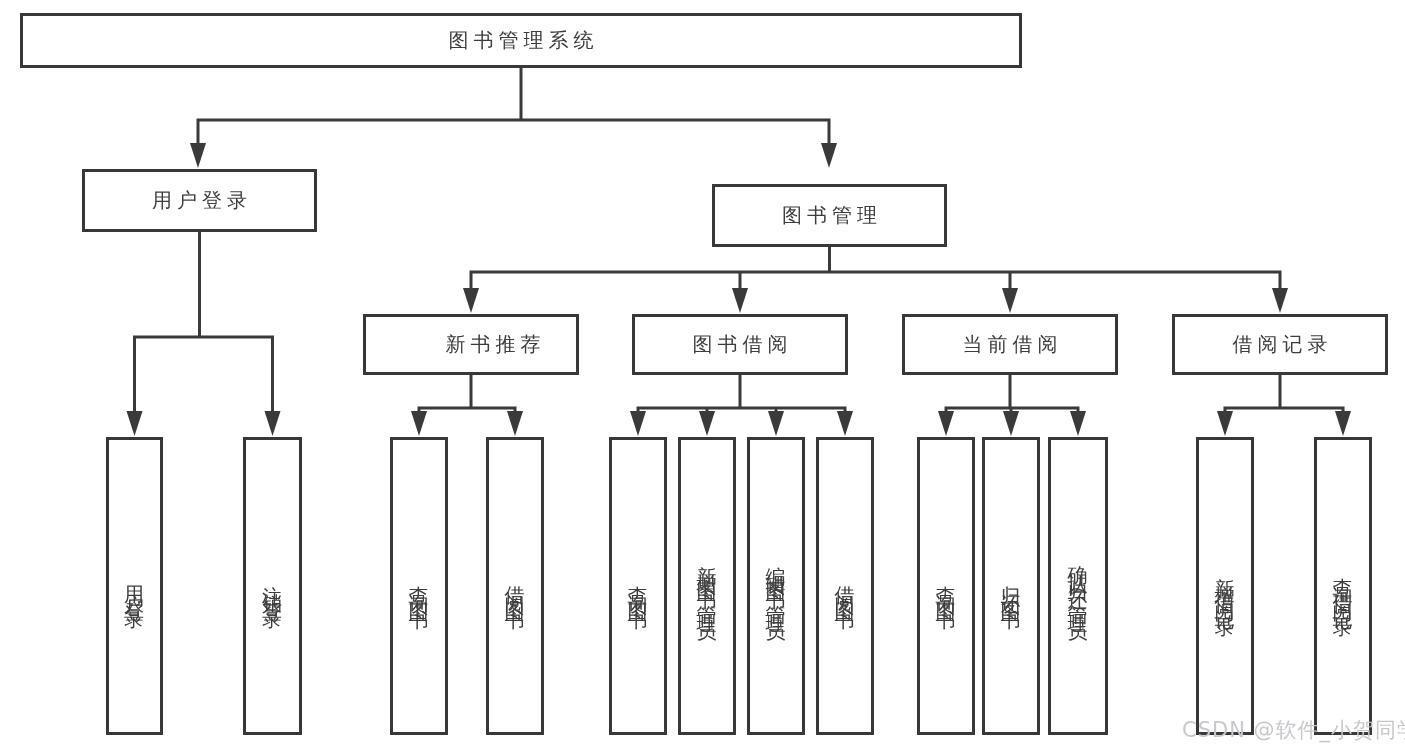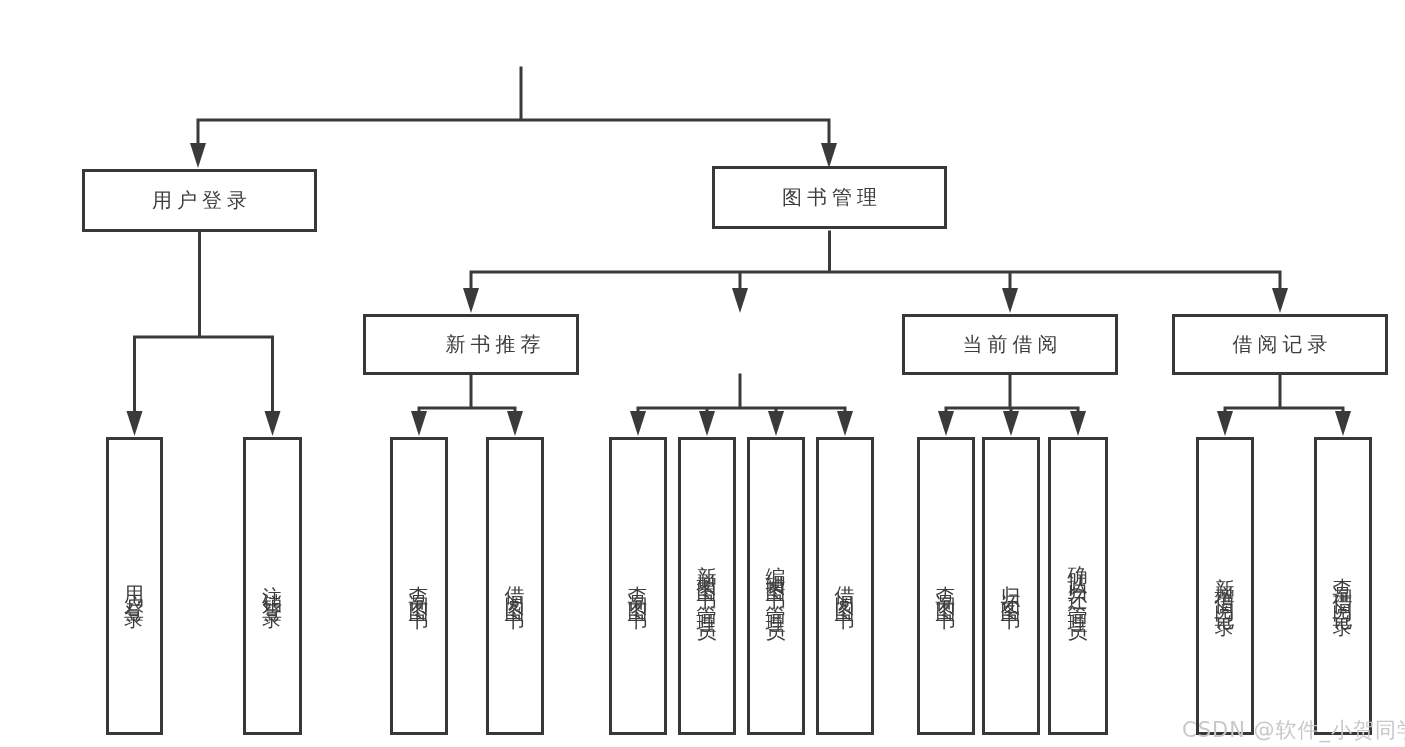--- a/index.html
+++ b/index.html
@@ -102,30 +102,36 @@
 
       <polygon points="938,411 954,411 946,436"></polygon>
       <polygon points="1003,411 1019,411 1011,436"></polygon>
       <polygon points="1070,411 1086,411 1078,436"></polygon>
 
       <polygon points="1217,411 1233,411 1225,436"></polygon>
       <polygon points="1335,411 1351,411 1343,436"></polygon>
     </g>
   </svg>
 
+  <div class="box" style="left:20px; top:13px; width:1002px; height:55px;">
+    <span class="hlabel">图书管理系统</span>
+  </div>
 
   <div class="box" style="left:82px; top:169px; width:235px; height:63px;">
     <span class="hlabel">用户登录</span>
   </div>
-  <div class="box" style="left:712px; top:166px; width:235px; height:63px;">
+  <div class="box" style="left:712px; top:184px; width:235px; height:63px;">
     <span class="hlabel">图书管理</span>
   </div>
 
   <div class="box" style="left:363px; top:314px; width:216px; height:61px;padding-left:44px;">
     <span class="hlabel">新书推荐</span>
+  </div>
+  <div class="box" style="left:632px; top:314px; width:216px; height:61px;">
+    <span class="hlabel">图书借阅</span>
   </div>
   <div class="box" style="left:902px; top:314px; width:216px; height:61px;">
     <span class="hlabel">当前借阅</span>
   </div>
   <div class="box" style="left:1172px; top:314px; width:216px; height:61px;">
     <span class="hlabel">借阅记录</span>
   </div>
 
   <div class="box leaf" style="left:106px; width:57px;">
     <span class="vtext">用户登录</span>

